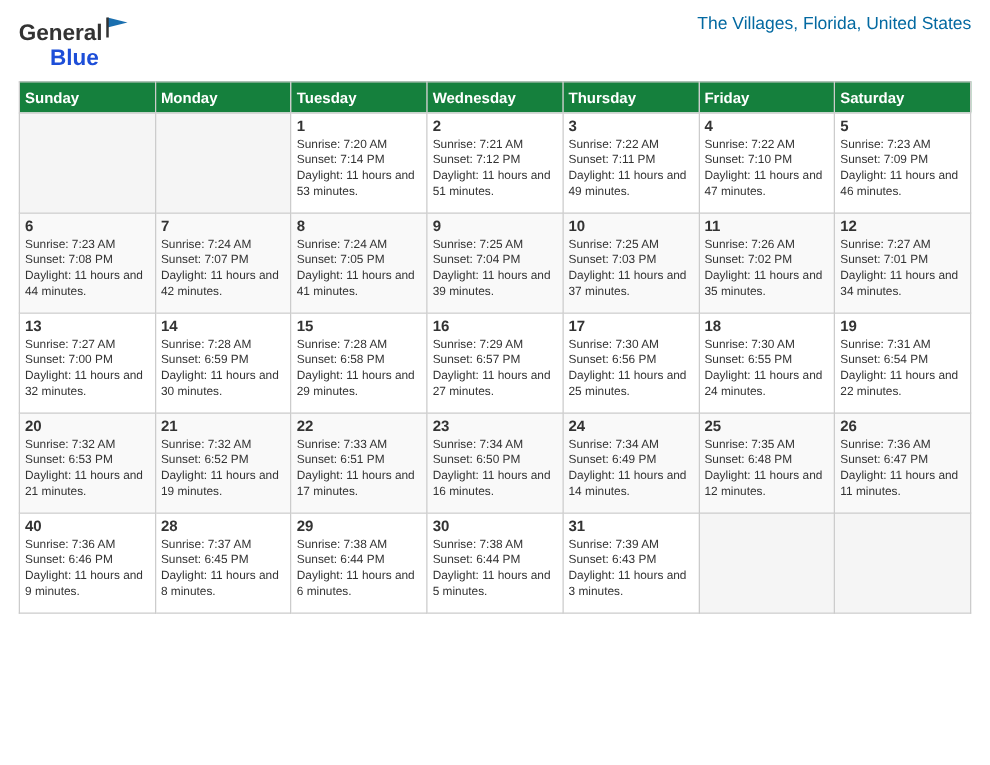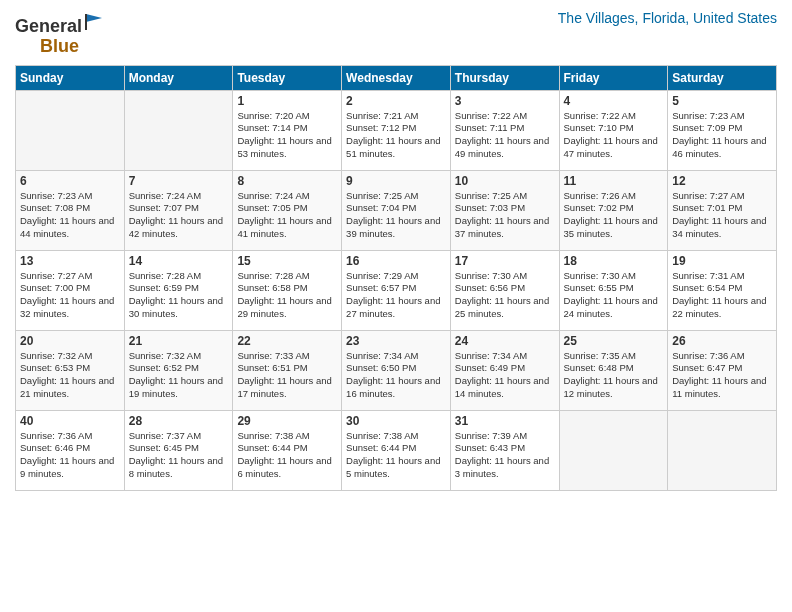--- a/index.html
+++ b/index.html
@@ -24,21 +24,21 @@
     }
     .logo-text-general {
       font-size: 18px;
       font-weight: bold;
       color: #333;
       line-height: 1.1;
     }
     .logo-text-blue {
       font-size: 18px;
       font-weight: bold;
-      color: #a16207;
+      color: #1d4ed8;
       line-height: 1.1;
     }
     .logo-icon {
       width: 20px;
       height: 20px;
       margin-left: 2px;
       margin-top: -2px;
     }
     .title-area {
       text-align: right;
@@ -52,21 +52,21 @@
     .location-title {
       font-size: 14px;
       color: #0369a1;
     }
     table {
       width: 100%;
       border-collapse: collapse;
       table-layout: fixed;
     }
     th {
-      background-color: #0369a1;
+      background-color: #15803d;
       color: #fff;
       font-size: 12px;
       font-weight: bold;
       padding: 5px 4px;
       text-align: left;
       border: 1px solid #ccc;
     }
     td {
       border: 1px solid #ccc;
       vertical-align: top;

